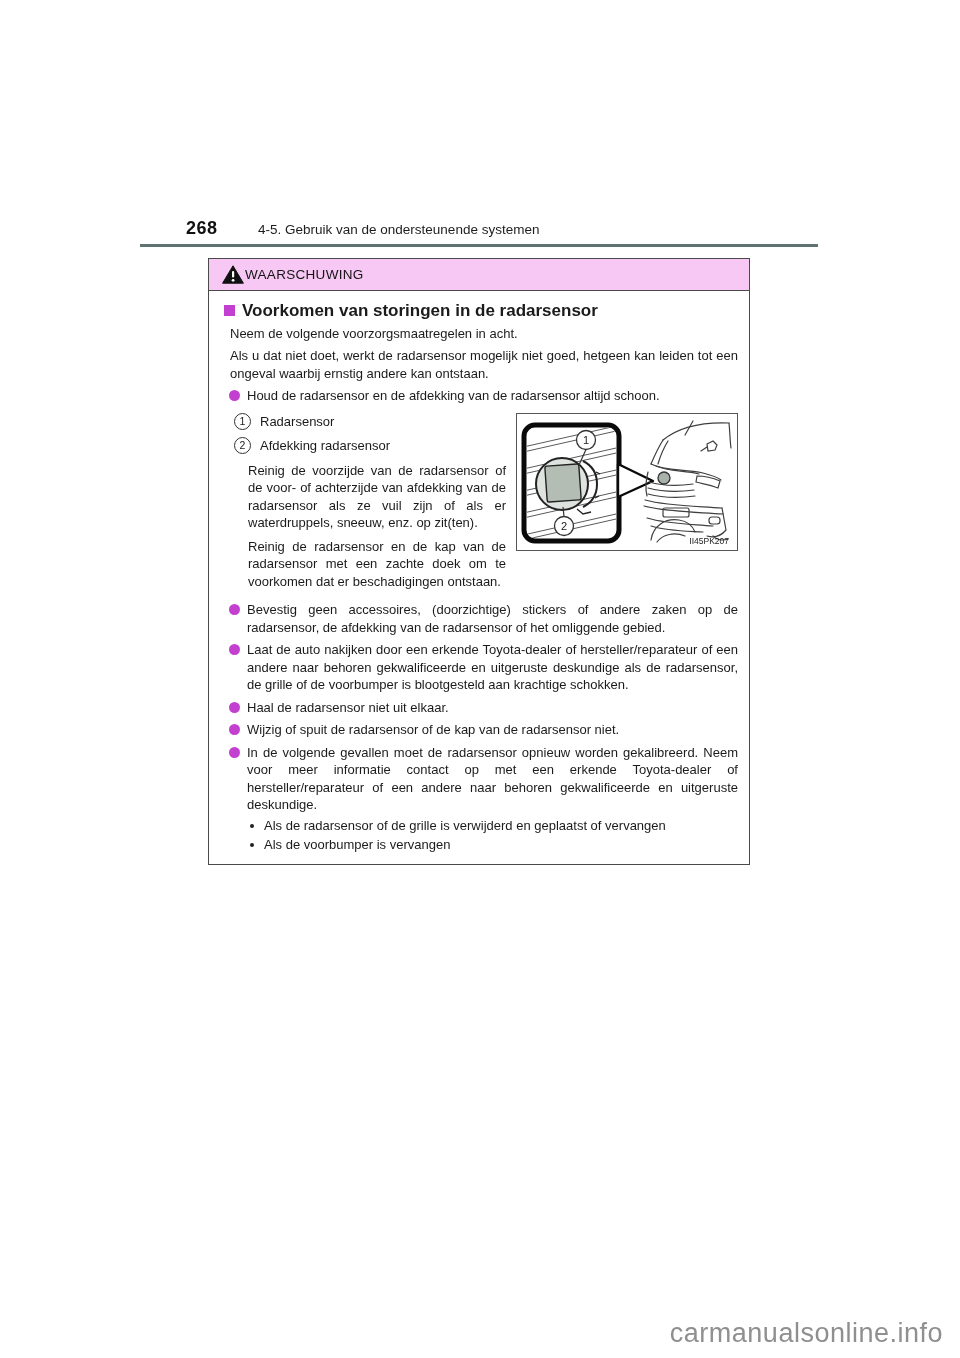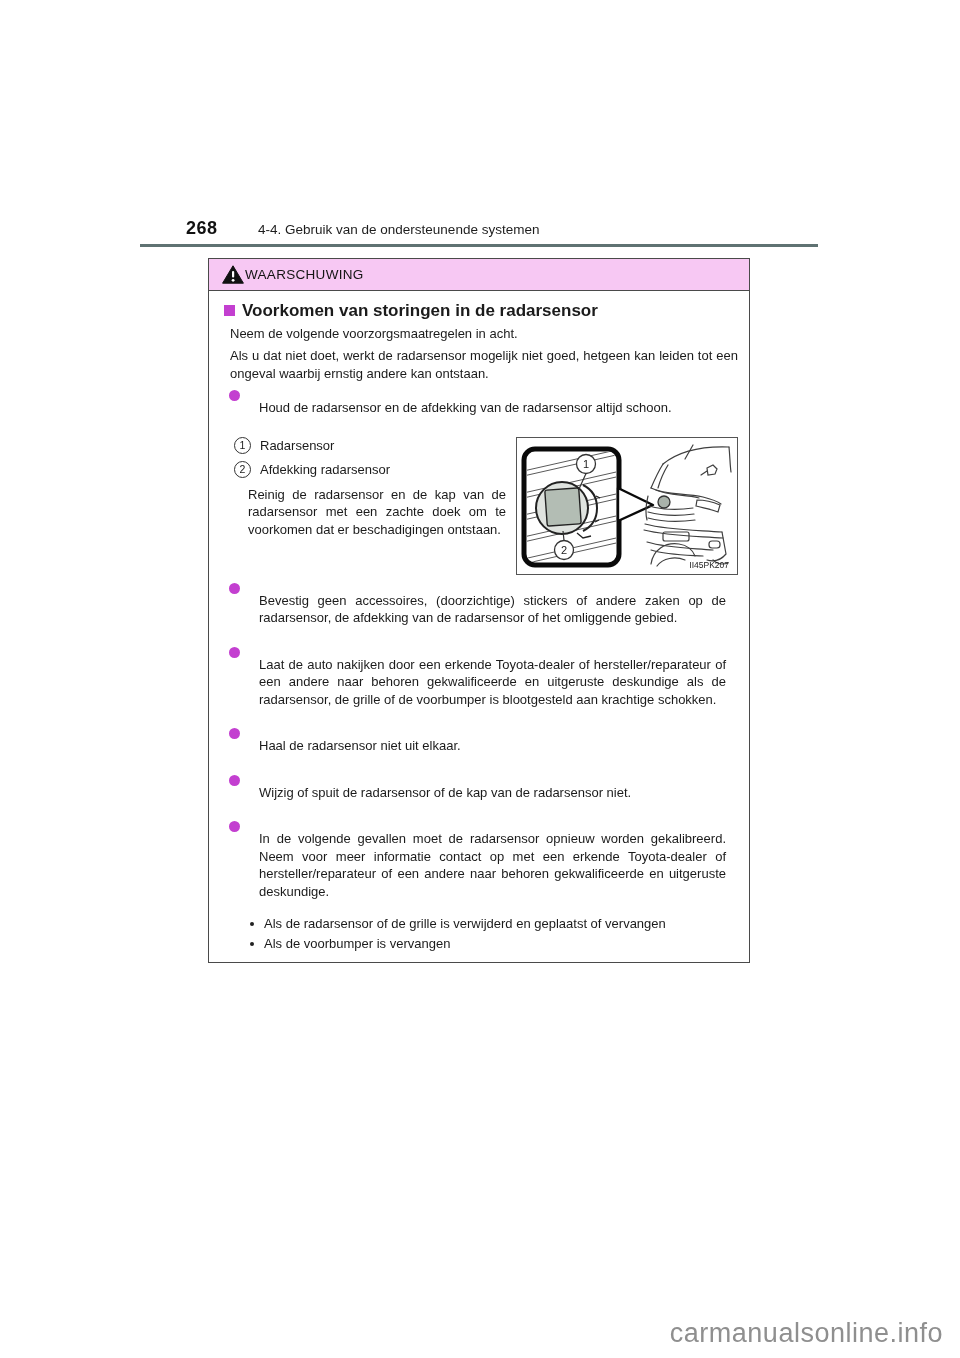--- a/index.html
+++ b/index.html
@@ -20,21 +20,21 @@
     border:1px solid #4a4a4a; background:#fff; box-sizing:border-box;
   }
   .warnbox-header {
     display:flex; align-items:center; gap:1px;
     background:var(--warning_bg,#f7c8f3);
     border-bottom:1px solid #4a4a4a;
     height:31px; padding:0 0 0 13px;
   }
   .warn-title { font-size:13.5px; color:#141414; letter-spacing:.3px; }
   .warnbox-body { padding:9px 11px 10px 15px; font-size:13px; line-height:17.5px; }
-  .warnbox-body p { margin:12px; text-align:justify; }
+  .warnbox-body p { margin:0; text-align:justify; }
 
   .sec-heading { display:flex; align-items:flex-start; margin:2px 0 5px 0; }
   .sq { flex:none; width:11px; height:11px; background:var(--accent,#c33fd0); margin:3px 7px 0 0; }
   .sec-heading b { font-size:17px; }
 
   .para { margin:0 0 5px 6px !important; }
 
   .bullet { display:flex; margin:5px 0 0 5px; }
   .bullet .dot { flex:none; width:11px; height:11px; border-radius:50%; background:var(--accent,#c33fd0); margin:3px 7px 0 0; }
   .bullet .btext { flex:1; min-width:0; }
@@ -64,21 +64,21 @@
     font-size:27px; color:var(--watermark_gray,#8f8f8f); letter-spacing:.5px;
   }
 </style>
 </head>
 <body>
 
 <div id="page">
 
   <div class="page-header">
     <span class="page-num">268</span>
-    <span class="chapter">4-4. Gebruik van de ondersteunende systemen</span>
+    <span class="chapter">4-5. Gebruik van de ondersteunende systemen</span>
     <div class="header-rule"></div>
   </div>
 
   <div class="warnbox">
     <div class="warnbox-header">
       <span style="display:inline-flex;">
         <svg width="22" height="19" viewBox="0 0 22 19">
           <path d="M11 0.8 L21.4 18.2 L0.6 18.2 Z" fill="#111" stroke="#111" stroke-linejoin="round"></path>
           <rect x="10" y="6" width="2.2" height="6.5" rx="1" fill="#fff"></rect>
           <circle cx="11.1" cy="15.3" r="1.4" fill="#fff"></circle>
@@ -107,20 +107,21 @@
       <div class="twocol">
         <div class="leftcol">
           <div class="legend-row">
             <span class="circled">1</span>
             <span>Radarsensor</span>
           </div>
           <div class="legend-row">
             <span class="circled">2</span>
             <span>Afdekking radarsensor</span>
           </div>
+          <p class="para2">Reinig de voorzijde van de radarsensor of de voor- of achterzijde van afdekking van de radarsensor als ze vuil zijn of als er waterdruppels, sneeuw, enz. op zit(ten).</p>
           <p class="para2">Reinig de radarsensor en de kap van de radarsensor met een zachte doek om te voorkomen dat er beschadigingen ontstaan.</p>
         </div>
 
         <div class="figure">
           <svg width="218" height="134" viewBox="0 0 218 134">
             <defs>
               <clipPath id="insetClip">
                   <rect x="10" y="14" width="89" height="110" rx="8"></rect>
                 </clipPath>
             </defs>

